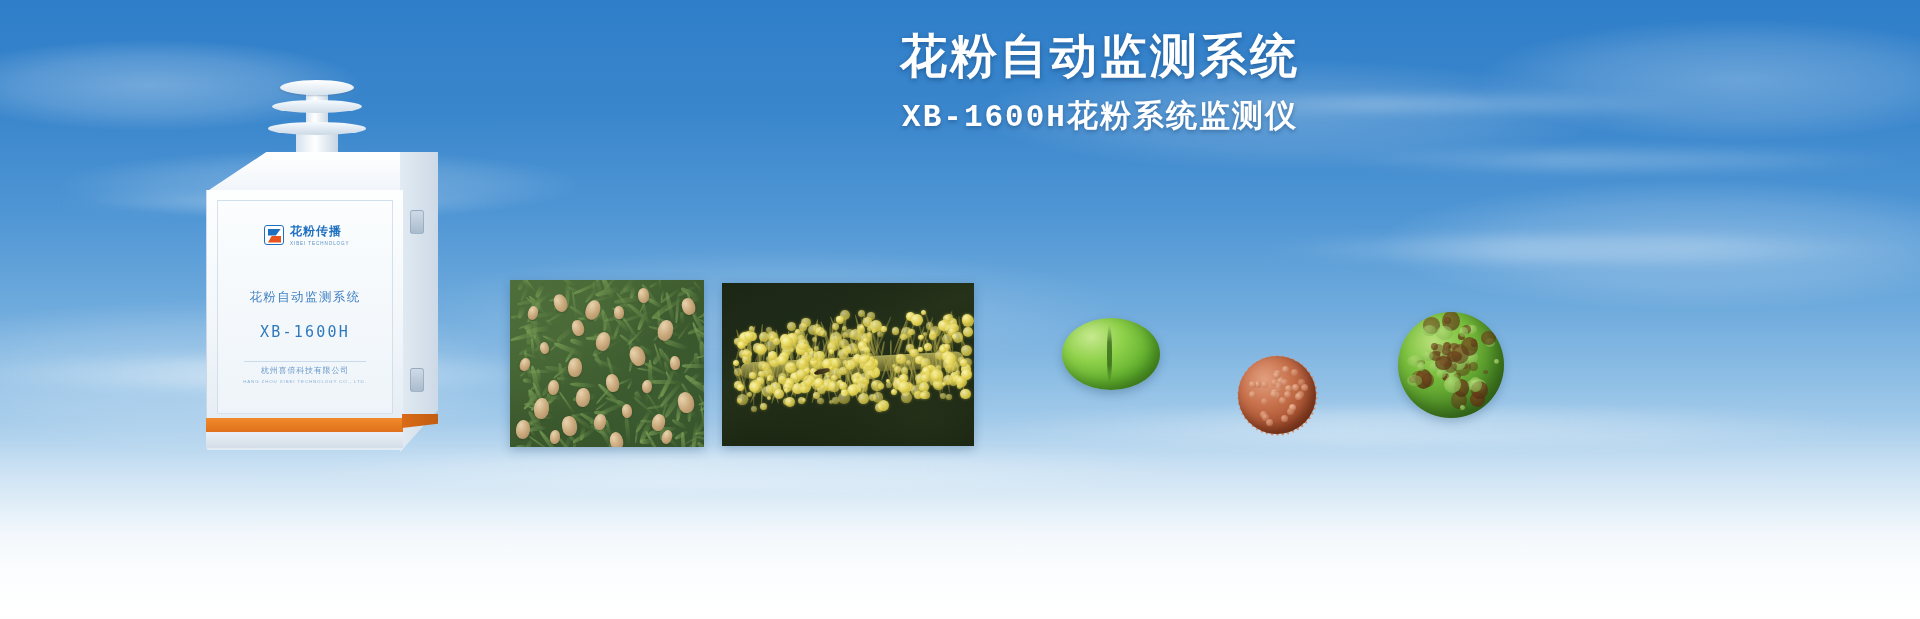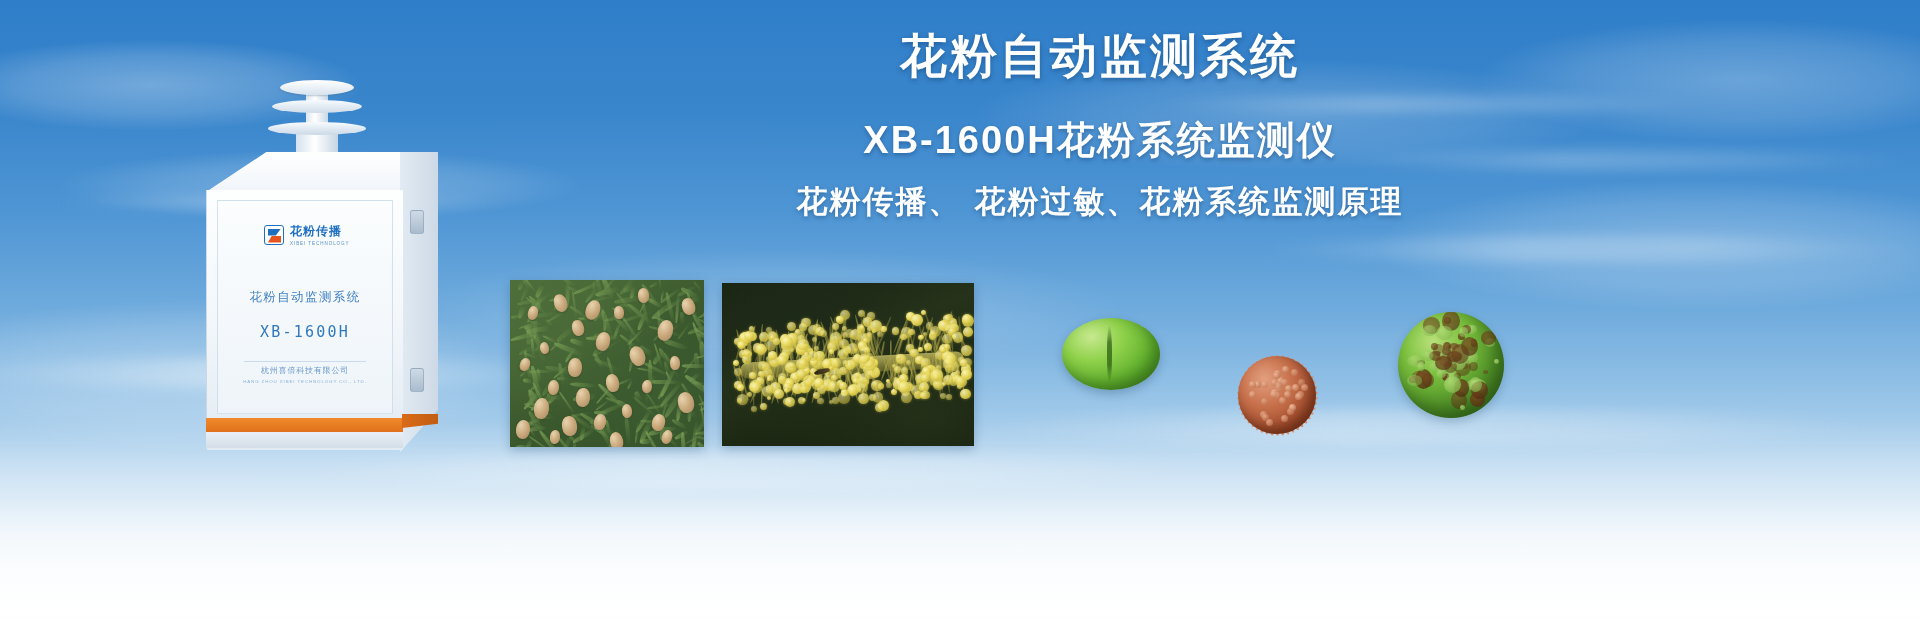--- a/index.html
+++ b/index.html
@@ -55,27 +55,27 @@
     font-family:"DejaVu Sans","Liberation Sans",sans-serif;
     font-weight:bold;
     font-size:47px;
     line-height:56px;
     color:#ffffff;
     letter-spacing:3px;
     text-shadow:0 2px 5px rgba(12,50,95,.45);
     white-space:nowrap;
   }
   .title-sub1 {
-    font-family:Liberation Sans, sans-serif;
+    font-family:Liberation Mono, monospace;
     font-weight:bold;
-    font-size:38px;
+    font-size:31px;
     line-height:48px;
     color:#ffffff;
     letter-spacing:2px;
-    margin-top:32px;
+    margin-top:10px;
     text-shadow:0 2px 4px rgba(12,50,95,.4);
     white-space:nowrap;
   }
   .title-sub2 {
     font-family:"DejaVu Sans","Liberation Sans",sans-serif;
     font-weight:bold;
     font-size:31px;
     line-height:46px;
     color:#ffffff;
     letter-spacing:2px;
@@ -357,21 +357,20 @@
   <div class="streak" style="left:-40px;  top:358px; width:620px; height:30px; opacity:.55;"></div>
   <div class="streak" style="left:980px;  top:410px; width:900px; height:34px; opacity:.55;"></div>
   <div class="streak" style="left:300px;  top:452px; width:900px; height:36px; opacity:.50;"></div>
 
   <div class="haze" style="left:0; top:420px; width:1920px; height:199px;"></div>
   <div class="haze" style="left:0; top:500px; width:1920px; height:119px; background:linear-gradient(to bottom, rgba(255,255,255,0), rgba(255,255,255,.9));"></div>
 
   <div class="headline-block">
     <div class="title-main">花粉自动监测系统</div>
     <div class="title-sub1">XB-1600H花粉系统监测仪</div>
-    <div class="title-sub2">花粉传播、 花粉过敏、花粉系统监测原理</div>
   </div>
 
   <div id="instrument">
     <div class="stack-tube"></div>
     <div class="stack-neck"></div>
     <div class="stack-cap"></div>
     <div class="stack-disk2"></div>
     <div class="stack-disk3"></div>
 
     <div class="lid"></div>

